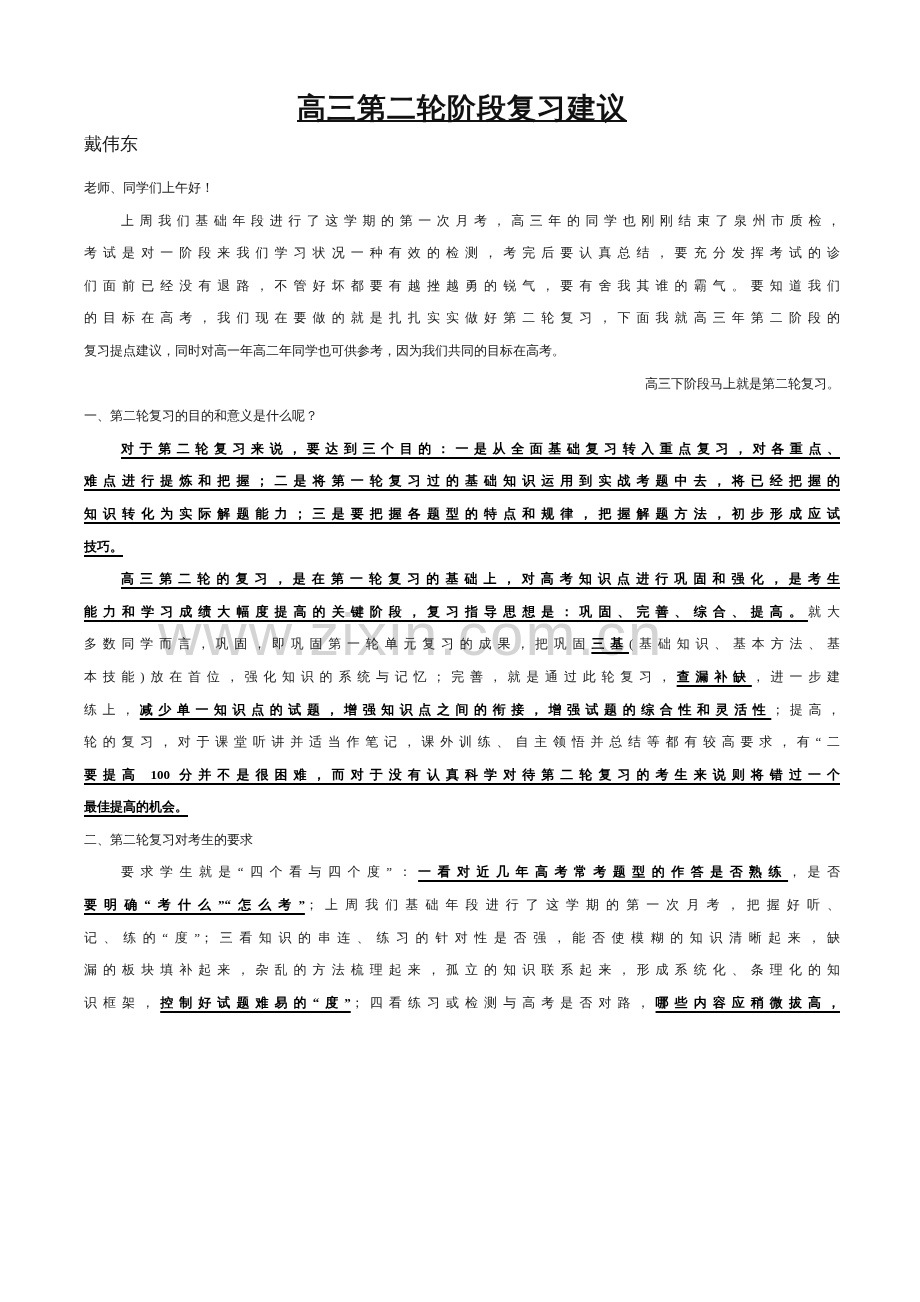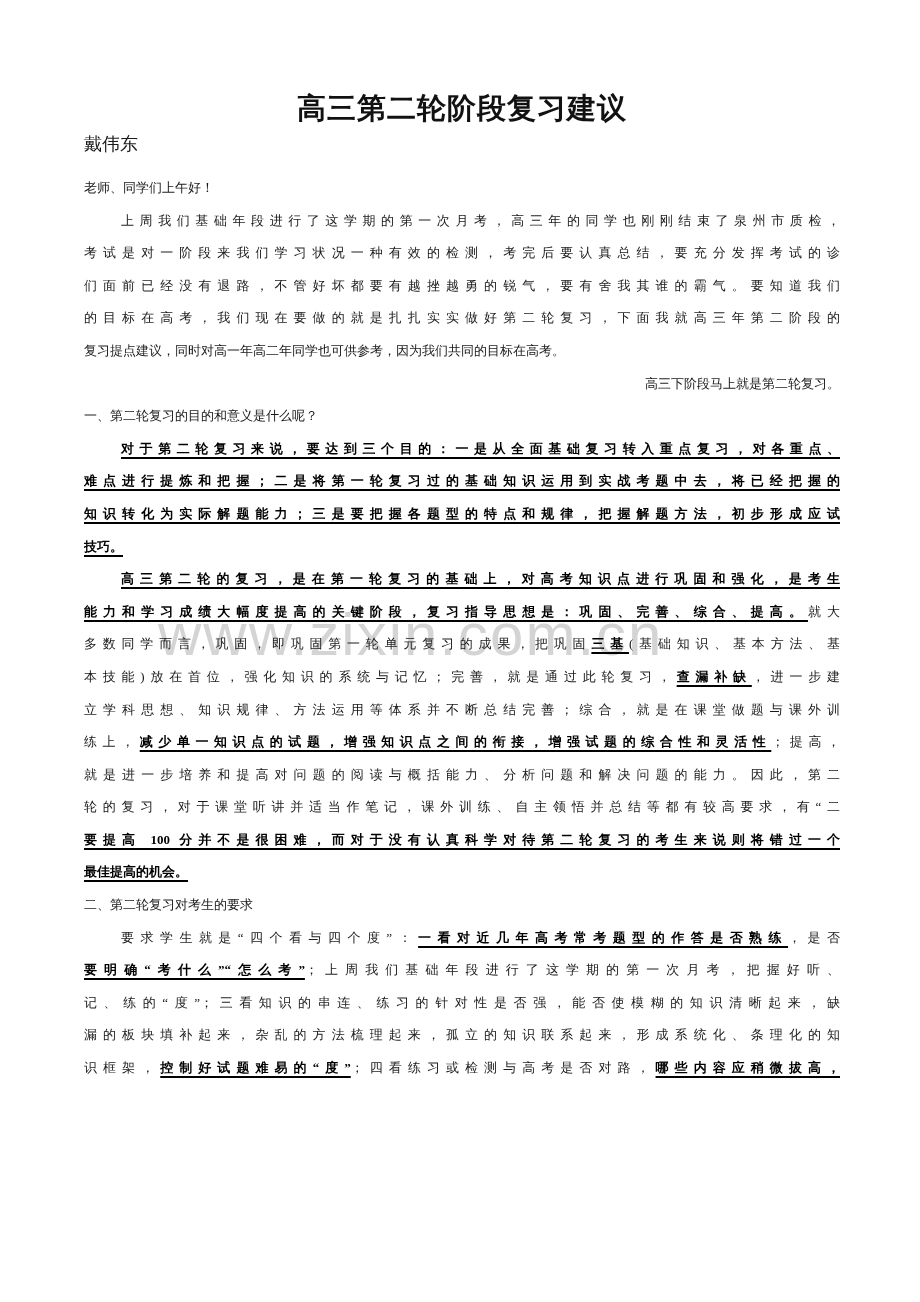--- a/index.html
+++ b/index.html
@@ -38,20 +38,21 @@
     z-index: 1;
   }
   .doc-title {
     text-align: center;
     font-size: 29px;
     font-weight: 700;
     line-height: 36px;
     letter-spacing: 1px;
     color: #111111;
     margin-bottom: 6px;
+    text-decoration: underline;
   }
   .doc-author {
     text-align: left;
     font-size: 18px;
     line-height: 24px;
     margin-bottom: 16px;
     color: #1a1a1a;
   }
   .line {
     height: 32.6px;
@@ -97,23 +98,21 @@
         <div class="line indent"><span class="">高三下阶段马上就是第二轮复习。</span></div>
         <div class="line"><span class="">一、第二轮复习的目的和意义是什么呢？</span></div>
         <div class="line indent justify"><span class="b u">对于第二轮复习来说，要达到三个目的：一是从全面基础复习转入重点复习，对各重点、</span></div>
         <div class="line justify"><span class="b u">难点进行提炼和把握；二是将第一轮复习过的基础知识运用到实战考题中去，将已经把握的</span></div>
         <div class="line justify"><span class="b u">知识转化为实际解题能力；三是要把握各题型的特点和规律，把握解题方法，初步形成应试</span></div>
         <div class="line"><span class="b u">技巧。</span></div>
         <div class="line indent justify"><span class="b u">高三第二轮的复习，是在第一轮复习的基础上，对高考知识点进行巩固和强化，是考生</span></div>
         <div class="line justify"><span class="b u">能力和学习成绩大幅度提高的关键阶段，复习指导思想是：巩固、完善、综合、提高。</span><span class="">就大</span></div>
         <div class="line justify"><span class="">多数同学而言，巩固，即巩固第一轮单元复习的成果，把巩固</span><span class="b u">三基</span><span class="">(基础知识、基本方法、基</span></div>
         <div class="line justify"><span class="">本技能)放在首位，强化知识的系统与记忆；完善，就是通过此轮复习，</span><span class="b u">查漏补缺</span><span class="">，进一步建</span></div>
-        <div class="line justify"><span class="">立学科思想、知识规律、方法运用等体系并不断总结完善；综合，就是在课堂做题与课外训</span></div>
         <div class="line justify"><span class="">练上，</span><span class="b u">减少单一知识点的试题，增强知识点之间的衔接，增强试题的综合性和灵活性</span><span class="">；提高，</span></div>
-        <div class="line justify"><span class="">就是进一步培养和提高对问题的阅读与概括能力、分析问题和解决问题的能力。因此，第二</span></div>
         <div class="line justify"><span class="">轮的复习，对于课堂听讲并适当作笔记，课外训练、自主领悟并总结等都有较高要求，有“二</span></div>
         <div class="line justify"><span class="b u">要提高 100 分并不是很困难，而对于没有认真科学对待第二轮复习的考生来说则将错过一个</span></div>
         <div class="line"><span class="b u">最佳提高的机会。</span></div>
         <div class="line"><span class="">二、第二轮复习对考生的要求</span></div>
         <div class="line indent justify"><span class="">要求学生就是“四个看与四个度”：</span><span class="b u">一看对近几年高考常考题型的作答是否熟练</span><span class="">，是否</span></div>
         <div class="line justify"><span class="b u">要明确“考什么”“怎么考”</span><span class="">；上周我们基础年段进行了这学期的第一次月考，把握好听、</span></div>
         <div class="line justify"><span class="">记、练的“度”；三看知识的串连、练习的针对性是否强，能否使模糊的知识清晰起来，缺</span></div>
         <div class="line justify"><span class="">漏的板块填补起来，杂乱的方法梳理起来，孤立的知识联系起来，形成系统化、条理化的知</span></div>
         <div class="line justify"><span class="">识框架，</span><span class="b u">控制好试题难易的“度”</span><span class="">；四看练习或检测与高考是否对路，</span><span class="b u">哪些内容应稍微拔高，</span></div>
       </div>

